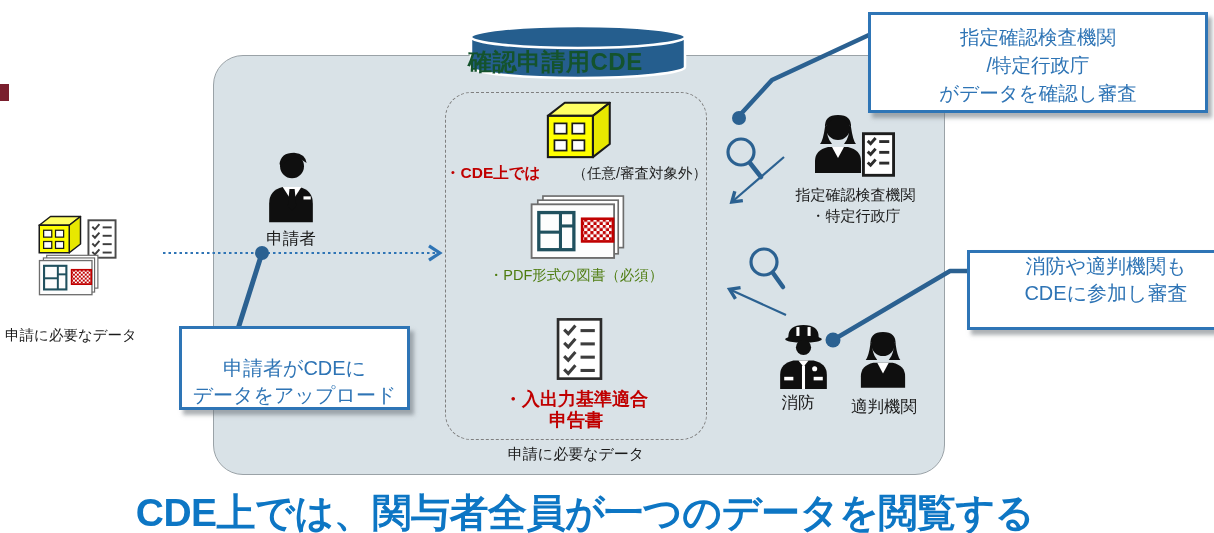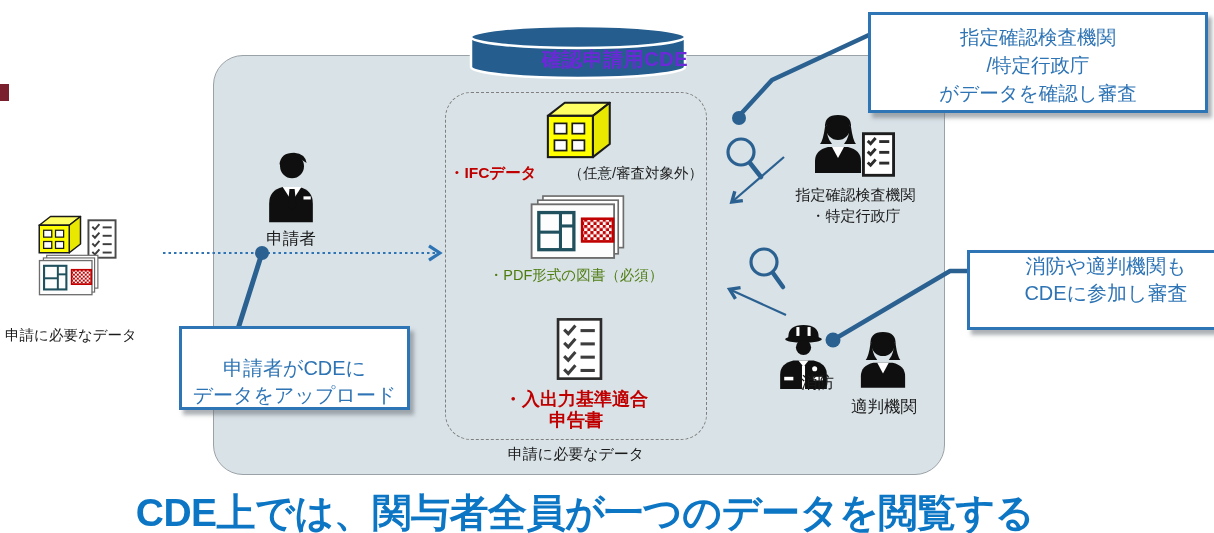--- a/index.html
+++ b/index.html
@@ -19,22 +19,22 @@
   
   .inner-box{
     left:445px;top:92px;width:262px;height:348px;
     border:1.6px dashed #7f7f7f;border-radius:26px;
     box-sizing:border-box;z-index:2;
   }
 
   
   .cyl-svg{left:468px;top:24px;width:220px;height:58px;z-index:6;}
   .cyl-label{
-    left:468px;top:46px;width:220px;text-align:right;z-index:7;
-    color:#6d28d9;font-size:20px;font-weight:bold;letter-spacing:.5px;
+    left:468px;top:46px;width:220px;text-align:left;z-index:7;
+    color:#14532d;font-size:24px;font-weight:bold;letter-spacing:.5px;
   }
 
   
   .overlay{left:0;top:0;width:1214px;height:533px;z-index:3;}
 
   
   .callout{
     position:absolute;background:#ffffff;border:3px solid #2E75B6;
     box-shadow:4px 5px 4px rgba(105,113,120,.55);
     color:#2E74B5;text-align:center;box-sizing:border-box;z-index:5;
@@ -45,21 +45,21 @@
   .co-upload .ln{font-size:20px;line-height:27px;}
   .co-fire{left:967px;top:250px;width:278px;height:80px;}
   .co-fire .ln{font-size:20px;line-height:27px;}
 
   
   .lbl{color:#1a1a1a;text-align:center;z-index:4;}
   .applicant-label{left:250px;top:228px;width:82px;font-size:16.5px;}
   .left-caption{left:0px;top:326px;width:142px;font-size:14.5px;}
   .inner-caption{left:445px;top:445px;width:262px;font-size:15px;}
   .insp-label{left:768px;top:184px;width:175px;font-size:15px;line-height:21px;}
-  .fire-label{left:762px;top:372px;width:72px;font-size:16.5px;text-align:right;}
+  .fire-label{left:762px;top:392px;width:72px;font-size:16.5px;}
   .conf-label{left:838px;top:396px;width:92px;font-size:16.5px;}
 
   .ifc-line{left:445px;top:163px;width:262px;text-align:center;z-index:4;}
   .ifc-line .red{color:#C00000;font-weight:bold;font-size:15.5px;}
   .ifc-line .note{color:#222222;font-size:14.5px;margin-left:32px;}
   .pdf-line{left:445px;top:266px;width:262px;text-align:center;font-size:14.5px;color:#4d7c0f;z-index:4;}
   .decl{left:445px;top:389px;width:262px;text-align:center;color:#C00000;
         font-weight:bold;font-size:18px;line-height:21px;z-index:4;}
 
   .footer-title{
@@ -179,21 +179,21 @@
 <svg class="abs icon" style="left:540px;top:99px;width:72px;height:60px;" viewBox="0 0 76 64">
   <polygon points="8,18 56,18 74,4 26,4" fill="#ffff63" stroke="#1a1a1a" stroke-width="2.2" stroke-linejoin="round"></polygon>
   <polygon points="56,18 74,4 74,48 56,62" fill="#e8e800" stroke="#1a1a1a" stroke-width="2.2" stroke-linejoin="round"></polygon>
   <rect x="8" y="18" width="48" height="44" fill="#ffff00" stroke="#1a1a1a" stroke-width="2.2"></rect>
   <rect x="15" y="26" width="13" height="11" fill="#fcfcfc" stroke="#1a1a1a" stroke-width="1.8"></rect>
   <rect x="34" y="26" width="13" height="11" fill="#fcfcfc" stroke="#1a1a1a" stroke-width="1.8"></rect>
   <rect x="15" y="44" width="13" height="11" fill="#fcfcfc" stroke="#1a1a1a" stroke-width="1.8"></rect>
   <rect x="34" y="44" width="13" height="11" fill="#fcfcfc" stroke="#1a1a1a" stroke-width="1.8"></rect>
 </svg>
 <div class="abs ifc-line">
-  <span class="red">・IFCデータ</span><span class="note">（任意/審査対象外）</span>
+  <span class="red">・CDE上では</span><span class="note">（任意/審査対象外）</span>
 </div>
 
 <svg class="abs icon" style="left:528px;top:194px;width:100px;height:66px;" viewBox="0 0 96 64">
   <rect x="14" y="2" width="78" height="50" fill="#ffffff" stroke="#6d6d6d" stroke-width="1.6"></rect>
   <rect x="9" y="6" width="78" height="52" fill="#ffffff" stroke="#6d6d6d" stroke-width="1.6"></rect>
   <rect x="3" y="10" width="80" height="52" fill="#fdfdfd" stroke="#6d6d6d" stroke-width="1.8"></rect>
   <rect x="10" y="18" width="34" height="36" fill="none" stroke="#20505e" stroke-width="3.2"></rect>
   <line x1="31" y1="18" x2="31" y2="54" stroke="#20505e" stroke-width="3"></line>
   <line x1="10" y1="37" x2="31" y2="37" stroke="#20505e" stroke-width="3"></line>
   <line x1="31" y1="31" x2="44" y2="31" stroke="#20505e" stroke-width="3"></line>

